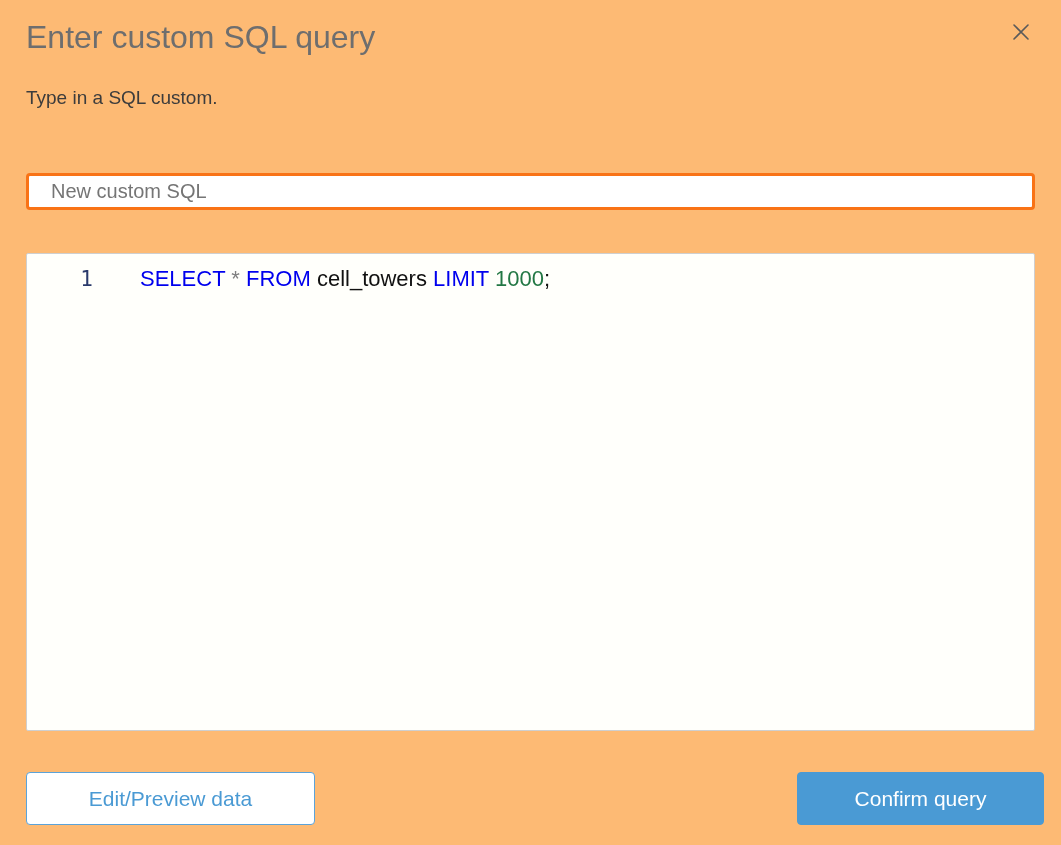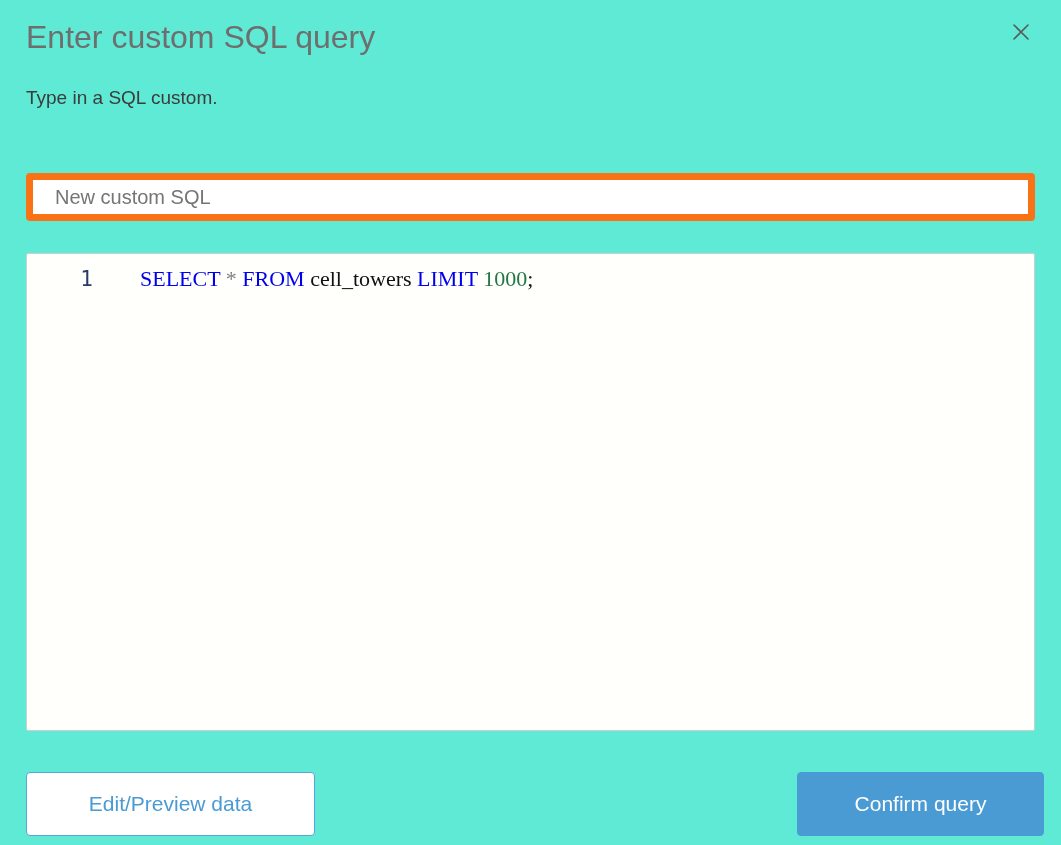--- a/index.html
+++ b/index.html
@@ -12,21 +12,21 @@
     height: 845px;
     font-family: "Liberation Sans", sans-serif;
     -webkit-font-smoothing: antialiased;
     overflow: hidden;
   }
 
   .dialog {
     position: relative;
     width: 1061px;
     height: 845px;
-    background: #5eead4;
+    background: #fdba74;
     box-sizing: border-box;
   }
 
   
   .dialog-title {
     position: absolute;
     left: 26px;
     top: 15px;
     font-size: 32px;
     line-height: 44px;
@@ -60,23 +60,23 @@
     color: #3c3c3c;
     white-space: nowrap;
   }
 
   
   .name-input {
     position: absolute;
     left: 26px;
     top: 173px;
     width: 1009px;
-    height: 48px;
+    height: 37px;
     box-sizing: border-box;
-    border: 7px solid #f97316;
+    border: 3px solid #f97316;
     border-radius: 4px;
     background: #ffffff;
     padding: 0 22px;
     font-family: "Liberation Sans", sans-serif;
     font-size: 20px;
     color: #3c3c3c;
     outline: none;
   }
   .name-input::placeholder {
     color: #757575;
@@ -109,37 +109,37 @@
     flex: 0 0 66px;
     text-align: right;
     font-family: "DejaVu Sans Mono", "Liberation Mono", monospace;
     font-size: 21px;
     line-height: 30px;
     color: #2a3a6b;
     user-select: none;
   }
   .code-content {
     padding-left: 47px;
-    font-family: Liberation Serif, serif;
+    font-family: Liberation Sans, sans-serif;
     font-size: 22px;
     line-height: 30px;
     white-space: pre;
     color: #111111;
   }
   .tok-keyword  { color: #0000ee; }
   .tok-operator { color: #7f7f7f; }
   .tok-plain    { color: #111111; }
   .tok-number   { color: #227744; }
   .tok-punct    { color: #111111; }
 
   
   .btn {
     position: absolute;
     top: 772px;
-    height: 64px;
+    height: 53px;
     box-sizing: border-box;
     border-radius: 4px;
     font-family: "Liberation Sans", sans-serif;
     font-size: 21px;
     display: flex;
     align-items: center;
     justify-content: center;
     cursor: pointer;
     padding: 4px;
   }

